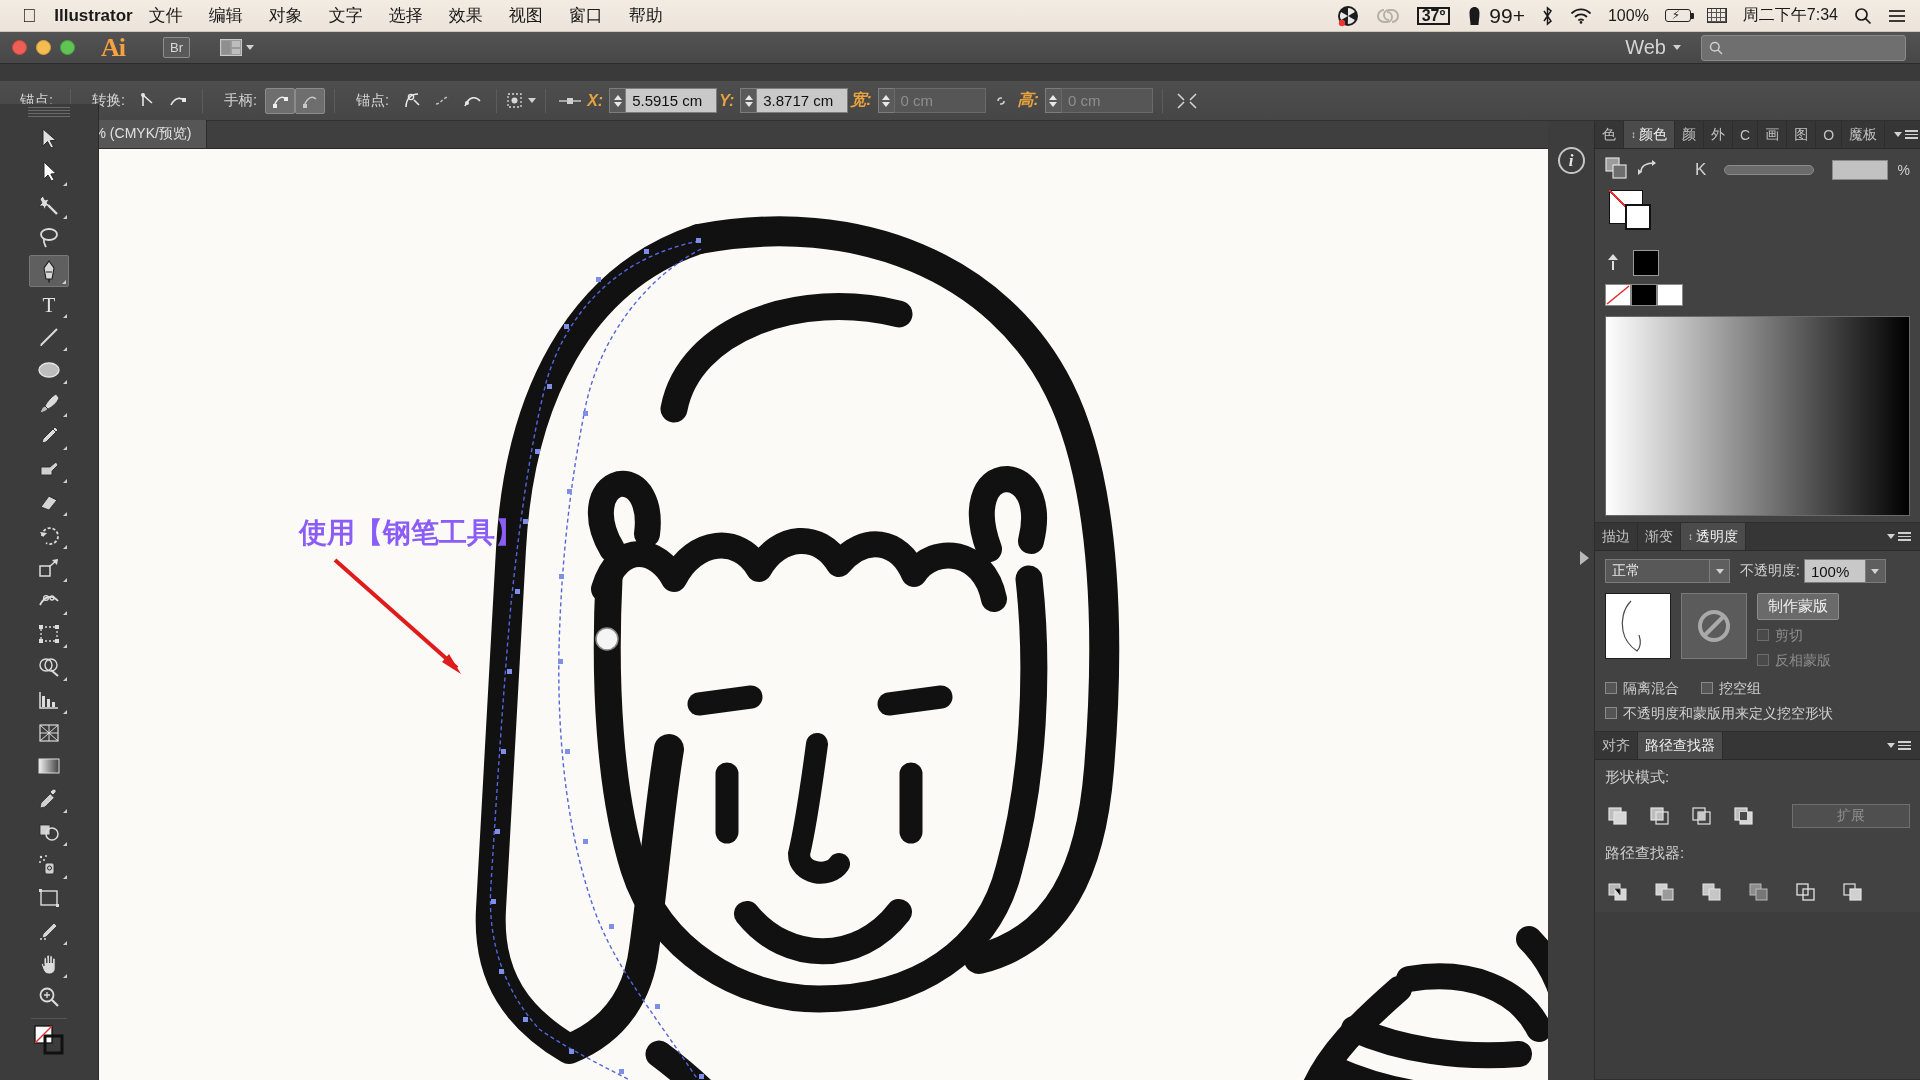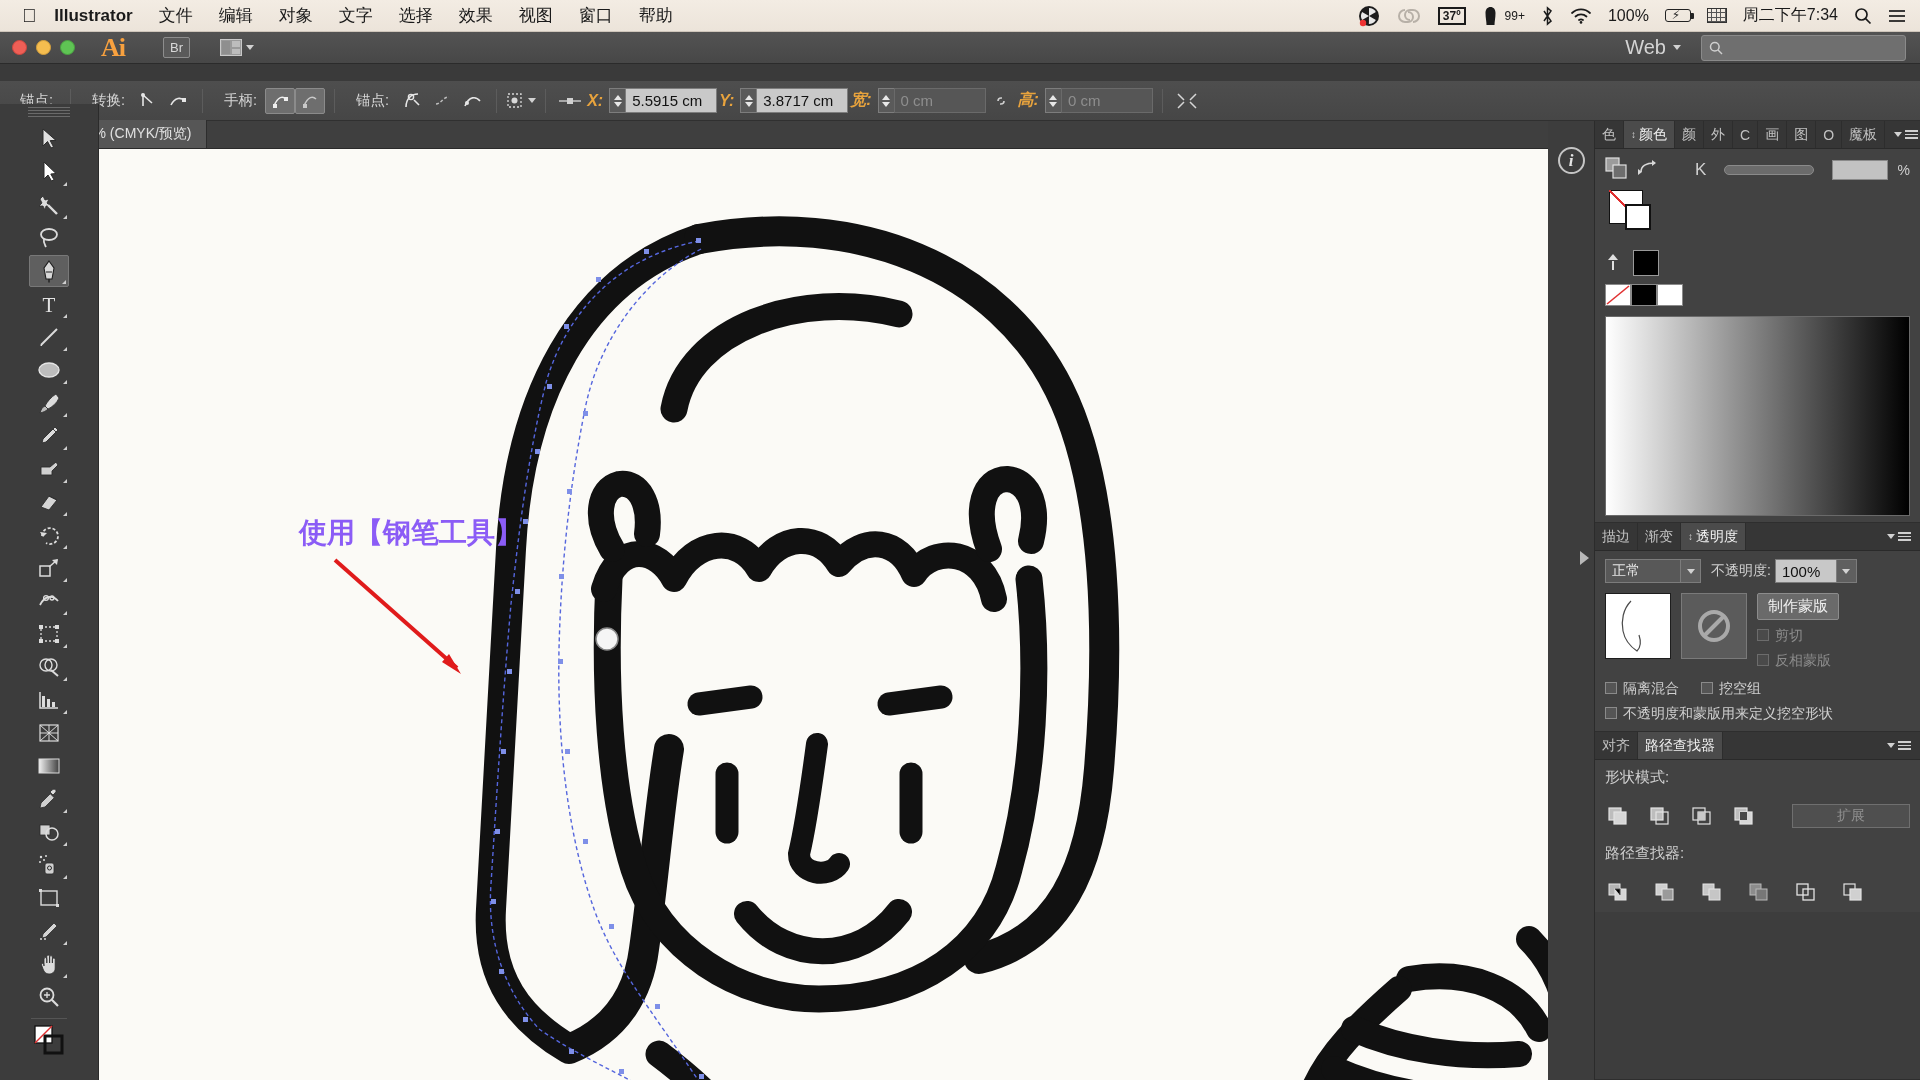--- a/index.html
+++ b/index.html
@@ -11,29 +11,29 @@
   body { position: relative; }
 
   
   #menubar {
     position: absolute; left:0; top:0; width:1920px; height:32px;
     background: linear-gradient(#f3ece3, #ece4da);
     display: flex; align-items: center; color:#1a1a1a;
     font-size: 17px; border-bottom: 1px solid #cfc6bb;
   }
   #menubar .apple { margin: 0 18px 0 22px; font-size: 19px; line-height:1; }
-  #menubar .app-name { font-weight: bold; margin-right: 26px; font-size:17px;}
+  #menubar .app-name { font-weight: bold; margin-right: 16px; font-size:17px;}
   #menubar .mi { margin-right: 26px; white-space: nowrap; }
   #menubar .spacer { flex: 1; }
   #menubar .right { display:flex; align-items:center; gap:16px; padding-right:14px;}
   .mb-icon { display:inline-flex; align-items:center; justify-content:center; }
   .battery-box{ width:26px;height:13px;border:1.6px solid #222;border-radius:3px;position:relative;}
   .battery-box:after{content:"";position:absolute;right:-4px;top:3px;width:2.5px;height:6px;background:#222;border-radius:0 1px 1px 0;}
   .battery-box .bolt{position:absolute;left:6px;top:-2px;font-size:12px;color:#222;}
-  .temp-box{border:2px solid #1a1a1a;padding:0px 3px;font-size:12px;font-weight:bold;line-height:14px;}
+  .temp-box{border:2px solid #1a1a1a;padding:0px 3px;font-size:16px;font-weight:bold;line-height:14px;}
   .kbd-box{border:1.6px solid #333;width:20px;height:15px;display:grid;grid-template-columns:repeat(4,1fr);grid-template-rows:repeat(3,1fr);}
   .kbd-box i{border-right:1px solid #555;border-bottom:1px solid #555;}
 
   
   #titlebar {
     position:absolute; left:0; top:32px; width:1920px; height:32px;
     background: linear-gradient(#535353,#474747);
     border-bottom:1px solid #2b2b2b; display:flex; align-items:center;
     color:#d4d4d4; font-size:14px;
   }
@@ -230,21 +230,21 @@
         <path d="M17 16 a5 5 0 1 0 0-12 h-3 a5 5 0 0 0 0 10"></path>
           </g>
         </svg>
     </span>
     <span class="temp-box">37º</span>
     <span class="mb-icon">
       <svg width="17" height="20" viewBox="0 0 17 20">
           <path d="M8.5 1c3 0 5 2.2 5 6 0 5-1 8-1 12H4.5c0-4-1-7-1-12 0-3.8 2-6 5-6z" fill="#1a1a1a"></path>
         </svg>
     </span>
-    <span style="font-size:12px;margin-left:-10px;">99+</span>
+    <span style="font-size:21px;margin-left:-10px;">99+</span>
     <span class="mb-icon">
       <svg width="13" height="20" viewBox="0 0 13 20">
           <path d="M3 5l7 10-3.5 3V2L10 5 3 15" fill="none" stroke="#1a1a1a" stroke-width="1.5"></path>
         </svg>
     </span>
     <span class="mb-icon">
       <svg width="22" height="17" viewBox="0 0 22 17">
           <g fill="none" stroke="#1a1a1a" stroke-width="1.8" stroke-linecap="round">
         <path d="M2 6 a13 13 0 0 1 18 0"></path>
             <path d="M5.5 9.5 a8 8 0 0 1 11 0"></path>
@@ -840,21 +840,21 @@
         <span class="caret-dn"></span>
         <span class="pm-lines">
             <i></i>
             <i></i>
             <i></i>
           </span>
       </span>
     </div>
     <div class="panel-body">
       <div class="row">
-        <span class="sel-inp" style="width:76px;">正常</span>
+        <span class="sel-inp" style="width:105px;">正常</span>
         <span class="sel-arrow">
             <span class="caret-dn"></span>
           </span>
         <span style="margin-left:10px;">不透明度:</span>
         <span class="lightinp" style="width:62px;margin-left:4px;">100%</span>
         <span class="sel-arrow">
             <span class="caret-dn"></span>
           </span>
       </div>
       <div class="row" style="gap:10px;margin-top:10px;align-items:flex-start;">

